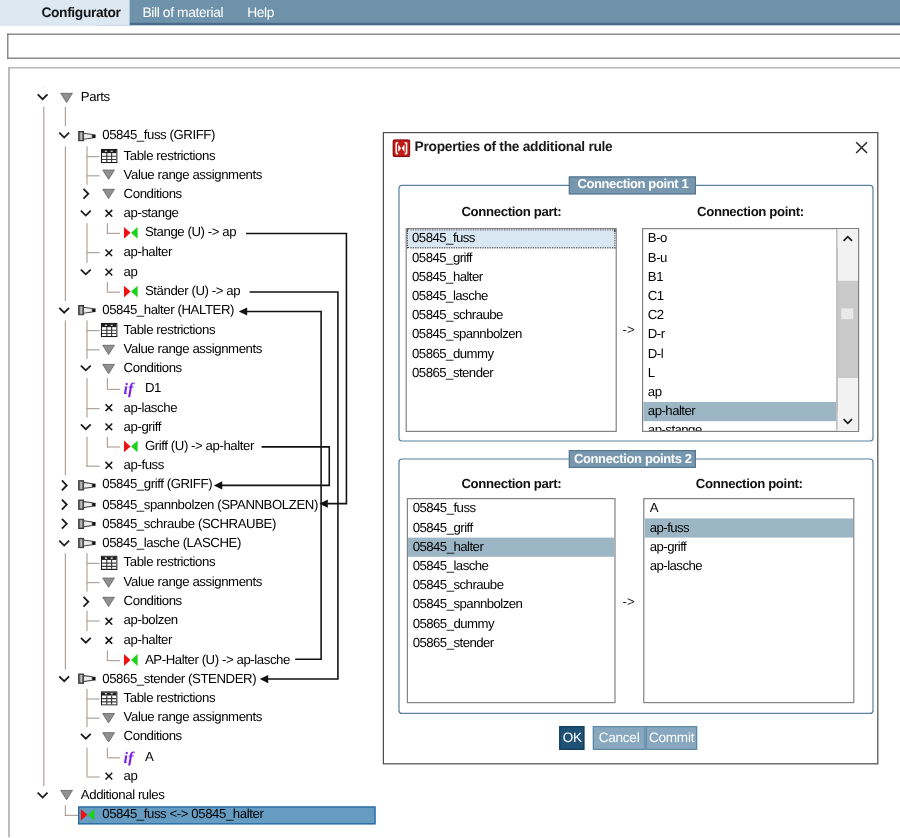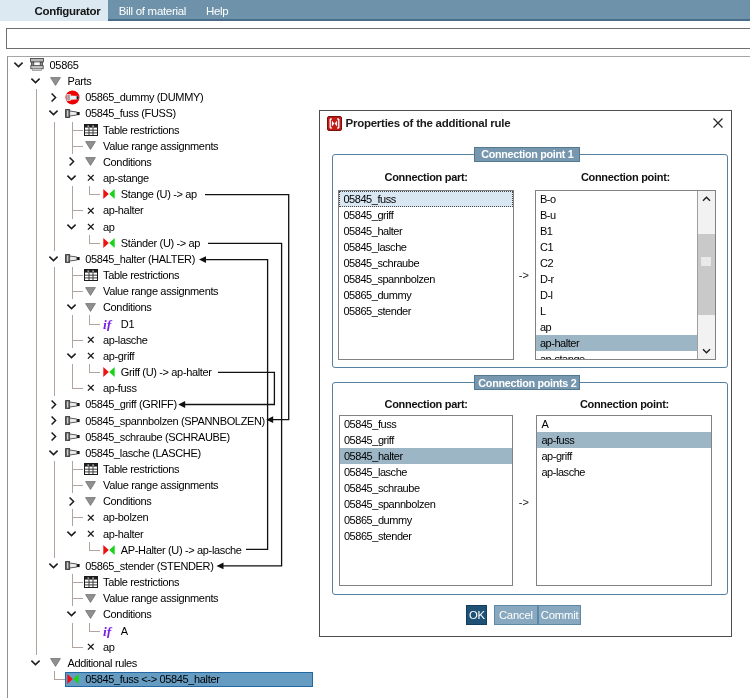--- a/index.html
+++ b/index.html
@@ -89,85 +89,50 @@
     <div class="guide" style="left: 81.8px; top: 485.22px; width: 1px; height: 8.58px;"></div>
     <div class="guide" style="left: 81.8px; top: 493.3px; width: 11px; height: 1px;"></div>
     <div class="guide" style="left: 64px; top: 517.54px; width: 1px; height: 73.22px;"></div>
     <div class="guide" style="left: 64px; top: 525.62px; width: 11px; height: 1px;"></div>
     <div class="guide" style="left: 64px; top: 541.78px; width: 11px; height: 1px;"></div>
     <div class="guide" style="left: 64px; top: 590.26px; width: 11px; height: 1px;"></div>
     <div class="guide" style="left: 81.8px; top: 566.02px; width: 1px; height: 8.58px;"></div>
     <div class="guide" style="left: 81.8px; top: 574.1px; width: 11px; height: 1px;"></div>
     <div class="guide" style="left: 46.2px; top: 614.5px; width: 1px; height: 8.58px;"></div>
     <div class="guide" style="left: 46.2px; top: 622.58px; width: 11px; height: 1px;"></div>
-    <div class="trow" style="left: 0px; top: 0.42px; width: 740px;">
-      <div class="chevmask" style="left: 4.1px; top: 0px; width: 13px; height: 16.16px;"></div>
-      <div class="chev" style="left: 5.1px; top: 4.08px;">
-        <svg width="11" height="8" viewBox="0 0 11 8">
-  <path d="M1.4,1.6 L5.5,5.6 L9.6,1.6" fill="none" stroke="#1c1c1c" stroke-width="1.5"></path>
-        </svg>
-      </div>
-      <div class="ticon" style="left: 22.8px; top: 1.58px;">
-        <svg width="14" height="13" viewBox="0 0 14 13">
-    <rect x="0.5" y="0.5" width="13" height="3.4" fill="#b9b9b9" stroke="#4e4e4e" stroke-width="0.9"></rect>
-    <rect x="1.6" y="4.2" width="2.2" height="3.6" fill="#8e8e8e" stroke="#3b3b3b" stroke-width="0.8"></rect>
-    <rect x="10.2" y="4.2" width="2.2" height="3.6" fill="#8e8e8e" stroke="#3b3b3b" stroke-width="0.8"></rect>
-    <rect x="0.8" y="7.6" width="12.4" height="3.1" fill="#c3c3c3" stroke="#4e4e4e" stroke-width="0.9"></rect>
-    <rect x="2.6" y="10.8" width="8.8" height="1.7" fill="#d9d9d9" stroke="#8a8a8a" stroke-width="0.7"></rect>
-  </svg>
-      </div>
-      <span class="lbl" style="left: 42.1px;">05865</span>
-    </div>
     <div class="trow" style="left: 0px; top: 16.58px; width: 740px;">
       <div class="chevmask" style="left: 21.9px; top: 0px; width: 13px; height: 16.16px;"></div>
       <div class="chev" style="left: 22.9px; top: 4.08px;">
         <svg width="11" height="8" viewBox="0 0 11 8">
   <path d="M1.4,1.6 L5.5,5.6 L9.6,1.6" fill="none" stroke="#1c1c1c" stroke-width="1.5"></path>
         </svg>
       </div>
       <div class="ticon" style="left: 42.1px; top: 3.58px;">
         <svg width="11" height="9" viewBox="0 0 11 9">
     <path d="M0.6,0.6 L10.4,0.6 L5.5,8.4 Z" fill="#909090" stroke="#6f6f6f" stroke-width="0.8"></path>
   </svg>
       </div>
       <span class="lbl" style="left: 59.9px;">Parts</span>
-    </div>
-    <div class="trow" style="left: 0px; top: 32.74px; width: 740px;">
-      <div class="chevmask" style="left: 39.7px; top: 0px; width: 13px; height: 16.16px;"></div>
-      <div class="chev" style="left: 42.2px; top: 2.58px;">
-        <svg width="8" height="11" viewBox="0 0 8 11">
-  <path d="M1.6,1.4 L5.6,5.5 L1.6,9.6" fill="none" stroke="#1c1c1c" stroke-width="1.5"></path>
-        </svg>
-      </div>
-      <div class="ticon" style="left: 57.9px; top: 0.58px;">
-        <svg width="15" height="15" viewBox="0 0 15 15">
-    <circle cx="7.5" cy="7.5" r="7" fill="#ee0000"></circle>
-    <rect x="1.9" y="4.4" width="3.4" height="6.2" fill="#9f9f9f" stroke="#e8e8e8" stroke-width="0.7"></rect>
-    <path d="M5.3,5.7 L13.3,6.2 L13.3,9.1 L5.3,9.8 Z" fill="#e4f2f6" stroke="#f5f5f5" stroke-width="0.4"></path>
-    <rect x="11.6" y="6.2" width="1.9" height="3" fill="#151515"></rect>
-  </svg>
-      </div>
-      <span class="lbl" style="left: 77.7px;">05865_dummy (DUMMY)</span>
     </div>
     <div class="trow" style="left: 0px; top: 48.9px; width: 740px;">
       <div class="chevmask" style="left: 39.7px; top: 0px; width: 13px; height: 16.16px;"></div>
       <div class="chev" style="left: 40.7px; top: 4.08px;">
         <svg width="11" height="8" viewBox="0 0 11 8">
   <path d="M1.4,1.6 L5.5,5.6 L9.6,1.6" fill="none" stroke="#1c1c1c" stroke-width="1.5"></path>
         </svg>
       </div>
       <div class="ticon" style="left: 57.9px; top: 3.58px;">
         <svg width="15" height="9" viewBox="0 0 15 9">
     <rect x="0.6" y="0.6" width="4" height="7.8" fill="#6f6f6f" stroke="#333" stroke-width="0.9"></rect>
     <rect x="2" y="1.5" width="1.2" height="6" fill="#cfcfcf"></rect>
     <path d="M4.6,2 L11.9,3 L11.9,6 L4.6,7 Z" fill="#ececec" stroke="#4a4a4a" stroke-width="0.9"></path>
     <rect x="12.1" y="3" width="2.5" height="3.1" fill="#111"></rect>
   </svg>
       </div>
-      <span class="lbl" style="left: 77.7px;">05845_fuss (FUSS)</span>
+      <span class="lbl" style="left: 77.7px;">05845_fuss (GRIFF)</span>
     </div>
     <div class="trow" style="left: 0px; top: 65.06px; width: 740px;">
       <div class="ticon" style="left: 76.2px; top: 2.08px;">
         <svg width="14" height="12" viewBox="0 0 14 12">
     <rect x="0.5" y="0.5" width="13" height="11" fill="#fff" stroke="#1a1a1a" stroke-width="1"></rect>
     <rect x="1" y="1" width="12" height="2.6" fill="#1f1f1f"></rect>
     <path d="M3.4,2.1 H5.2 M8.2,2.1 H10" stroke="#fff" stroke-width="0.9"></path>
     <path d="M1,6.2 H13 M1,8.9 H13 M5,3.6 V11 M9,3.6 V11" stroke="#3c3c3c" stroke-width="1" fill="none"></path>
   </svg>
       </div>

